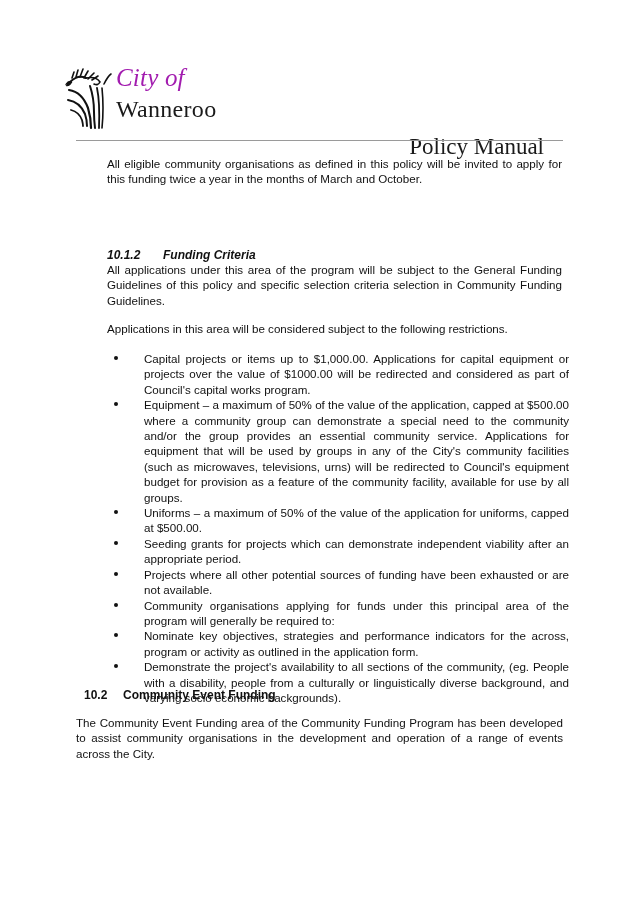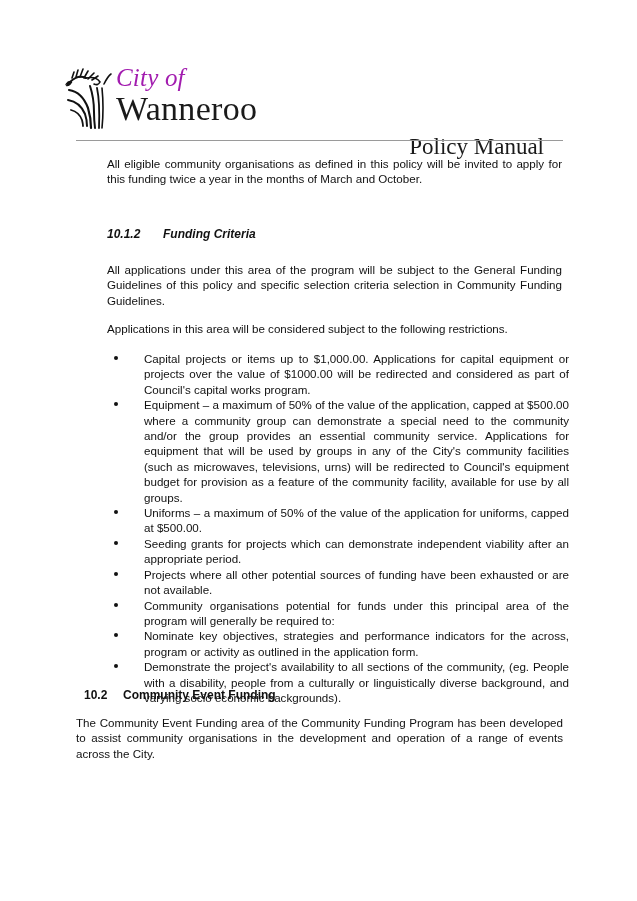--- a/index.html
+++ b/index.html
@@ -10,36 +10,36 @@
     .logo { position: absolute; left: 64px; top: 68px; width: 240px; height: 62px; }
     .logo svg { position: absolute; left: 0; top: 0; }
     .logo-city {
       position: absolute; left: 52px; top: -4px;
       font-family: "Liberation Serif", serif; font-style: italic;
       font-size: 25px; line-height: 28px; color: #a21caf; letter-spacing: 0.2px;
     }
     .logo-name {
       position: absolute; left: 52px; top: 22px;
       font-family: "Liberation Serif", serif;
-      font-size: 34px; line-height: 38px; color: #1a1a1a; letter-spacing: 0.3px;
+      font-size: 24px; line-height: 38px; color: #1a1a1a; letter-spacing: 0.3px;
     }
     .manual-title {
       position: absolute; left: 396px; top: 89px; width: 148px; text-align: right;
       font-family: "Liberation Serif", serif; font-size: 23px; line-height: 26px; color: #1a1a1a; margin-top: 45px;
     }
     .header-rule {
       position: absolute; left: 76px; top: 140px; width: 487px; height: 0;
       border-top: 1.5px solid #9a9a9a;
     }
     .body-text {
       position: absolute; font-size: 11.6px; line-height: 15.4px; text-align: justify;
     }
     .para { margin: 0 0 13px 0; }
     .sub-heading {
-      position: absolute; left: 107px; top: 227px;
+      position: absolute; left: 107px; top: 248px;
       font-weight: bold; font-style: italic; font-size: 12px;
     }
     .sub-heading .num { display: inline-block; width: 56px; }
     .bullets { position: absolute; left: 102px; top: 339px; width: 455px; margin: 12px; padding: 0; list-style: none; }
     .bullets li {
       position: relative; padding-left: 30px;
       font-size: 11.6px; line-height: 15.4px; text-align: justify;
     }
     .bullets .dot {
       position: absolute; left: 0; top: 5px; width: 4px; height: 4px; background: #111; border-radius: 50%;
@@ -88,21 +88,21 @@
   <p class="para">All applications under this area of the program will be subject to the General Funding Guidelines of this policy and specific selection criteria selection in Community Funding Guidelines.</p>
   <p class="para">Applications in this area will be considered subject to the following restrictions.</p>
 </div>
 
 <ul class="bullets">
   <li><span class="dot"></span><span>Capital projects or items up to $1,000.00.  Applications for capital equipment or projects over the value of $1000.00 will be redirected and considered as part of Council's capital works program.</span></li>
   <li><span class="dot"></span><span>Equipment – a maximum of 50% of the value of the application, capped at $500.00 where a community group can demonstrate a special need to the community and/or the group provides an essential community service. Applications for equipment that will be used by groups in any of the City's community facilities (such as microwaves, televisions, urns) will be redirected to Council's equipment budget for provision as a feature of the community facility, available for use by all groups.</span></li>
   <li><span class="dot"></span><span>Uniforms – a maximum of 50% of the value of the application for uniforms, capped at $500.00.</span></li>
   <li><span class="dot"></span><span>Seeding grants for projects which can demonstrate independent viability after an appropriate period.</span></li>
   <li><span class="dot"></span><span>Projects where all other potential sources of funding have been exhausted or are not available.</span></li>
-  <li><span class="dot"></span><span>Community organisations potential for funds under this principal area of the program will generally be required to:</span></li>
+  <li><span class="dot"></span><span>Community organisations applying for funds under this principal area of the program will generally be required to:</span></li>
   <li><span class="dot"></span><span>Nominate key objectives, strategies and performance indicators for the across, program or activity as outlined in the application form.</span></li>
   <li><span class="dot"></span><span>Demonstrate the project's availability to all sections of the community, (eg. People with a disability, people from a culturally or linguistically diverse background, and varying socio economic backgrounds).</span></li>
 </ul>
 
 <div class="sec-heading">
   <span class="num">10.2</span><span>Community Event Funding</span>
 </div>
 
 <div class="body-text" style="left:76px; top:715px; width:487px;">
   <p class="para">The Community Event Funding area of the Community Funding Program has been developed to assist community organisations in the development and operation of a range of events across the City.</p>

